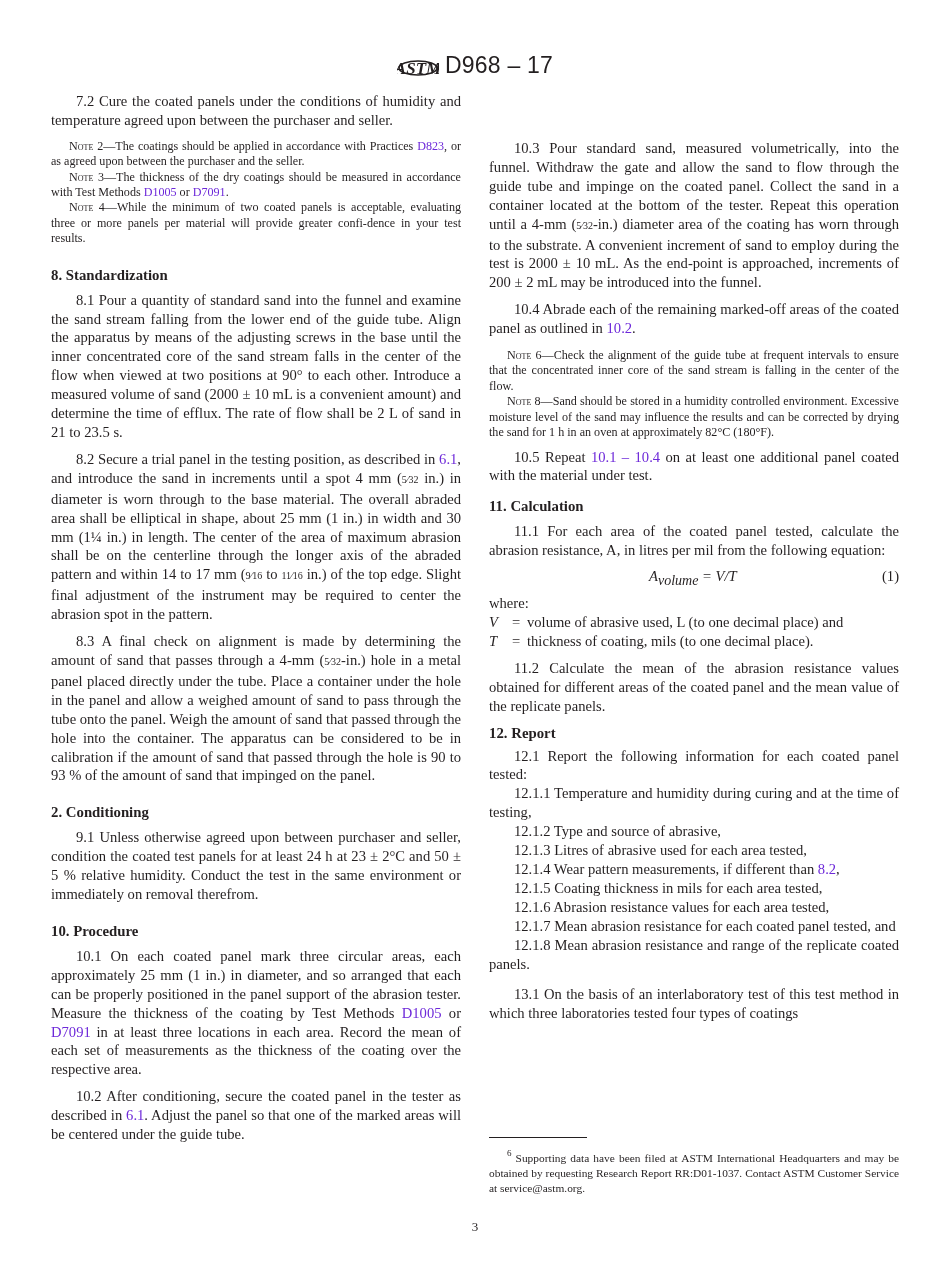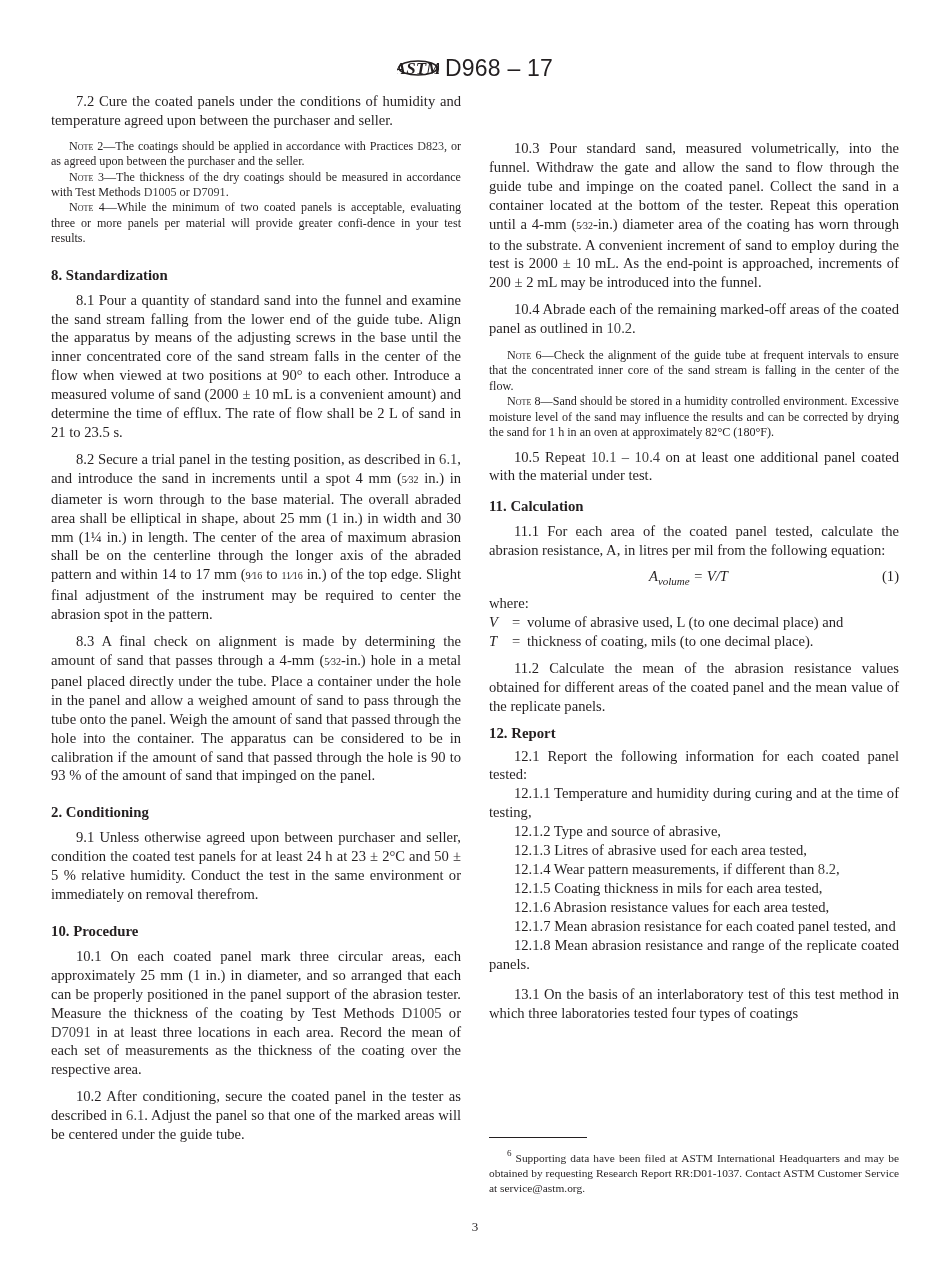--- a/index.html
+++ b/index.html
@@ -1,33 +1,33 @@
 <!DOCTYPE html>
 <html><head>
 <meta charset="utf-8">
 <style>
   html, body { margin: 0; padding: 0; background: #ffffff; }
   body { width: 950px; height: 1272px; position: relative; overflow: hidden;
          font-family: "Liberation Serif", "DejaVu Serif", serif; color: #231f20; }
   .header { position: absolute; top: 52px; left: 0; width: 950px; text-align: center; }
-  .header-inner { display: inline-flex; align-items: center; gap: 6px; }
+  .header-inner { display: inline-flex; gap: 6px; }
   .logo { width: 42px; height: 32px; }
   .doc-id { font-family: "Liberation Sans", "DejaVu Sans", sans-serif; font-weight: normal; font-size: 23px; letter-spacing: 0.2px; }
   .col { position: absolute; top: 92px; width: 410px; }
   .col-left { left: 51px; }
   .col-right { left: 489px; margin-top: 47px; }
   p { margin: 0; }
   .para { font-size: 14.6px; line-height: 18.9px; text-align: justify; text-indent: 25px; }
   .note { font-size: 12.1px; line-height: 15.4px; text-align: justify; text-indent: 18px; }
   .sc { font-variant: small-caps; }
   .heading { font-weight: bold; font-size: 14.8px; line-height: 19px; }
-  .link { color: #404040; }
+  .link { color: #6d28d9; }
   .eq { position: relative; font-size: 14.6px; line-height: 20px; height: 22px; font-style: italic; }
   .eq .expr { position: absolute; left: 160px; }
-  .eq .sub { font-size: 11px; vertical-align: -4px; }
+  .eq .sub { font-size: 14px; vertical-align: -4px; }
   .eq .num { position: absolute; right: 0; font-style: normal; }
   .where-row { display: flex; font-size: 14.6px; line-height: 18.9px; }
   .where-row .sym { width: 16px; font-style: italic; }
   .where-row .eqs { width: 22px; text-align: center; }
   .frac { font-size: 10px; }
   sup.fn { font-size: 9px; vertical-align: 6px; }
   .footnote-rule { position: absolute; left: 489px; top: 1137px; width: 98px; height: 1px; background: #231f20; }
   .footnote { position: absolute; left: 489px; top: 1146px; width: 410px; font-size: 11.4px; line-height: 15.2px; text-align: justify; text-indent: 18px; }
   .pagenum { position: absolute; top: 1219px; left: 0; width: 950px; text-align: center; font-size: 13px; }
 </style>

